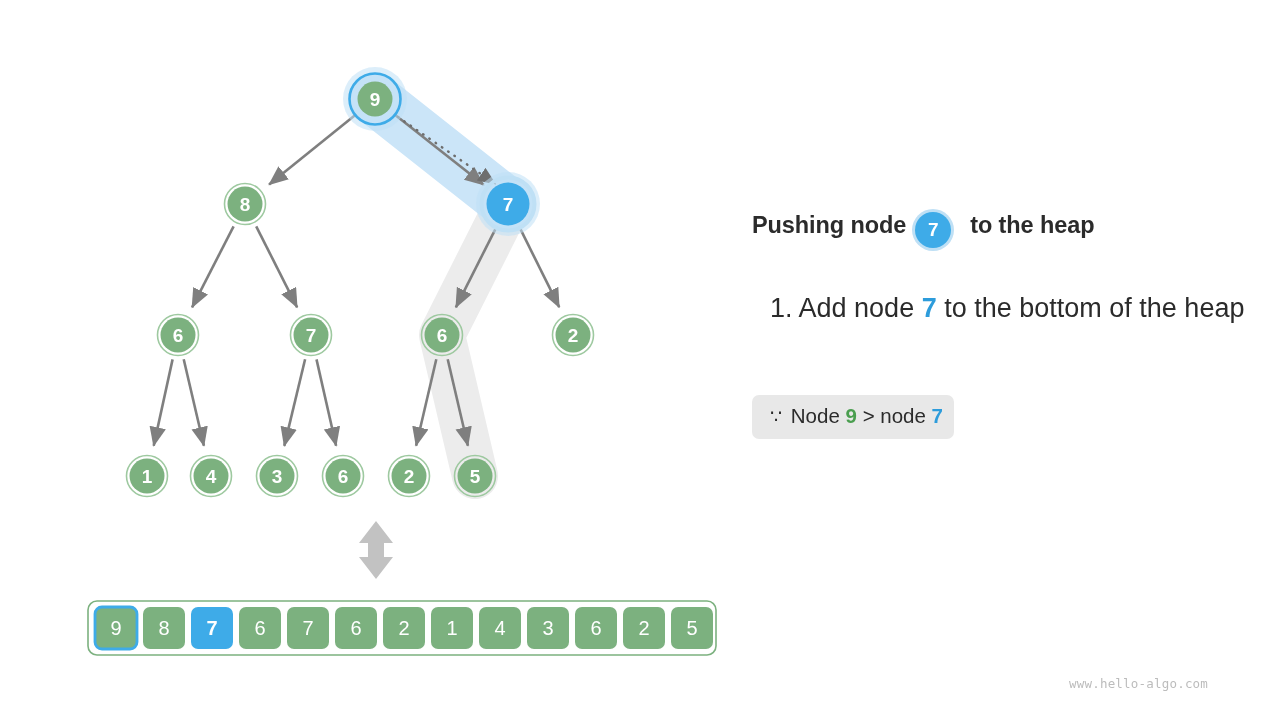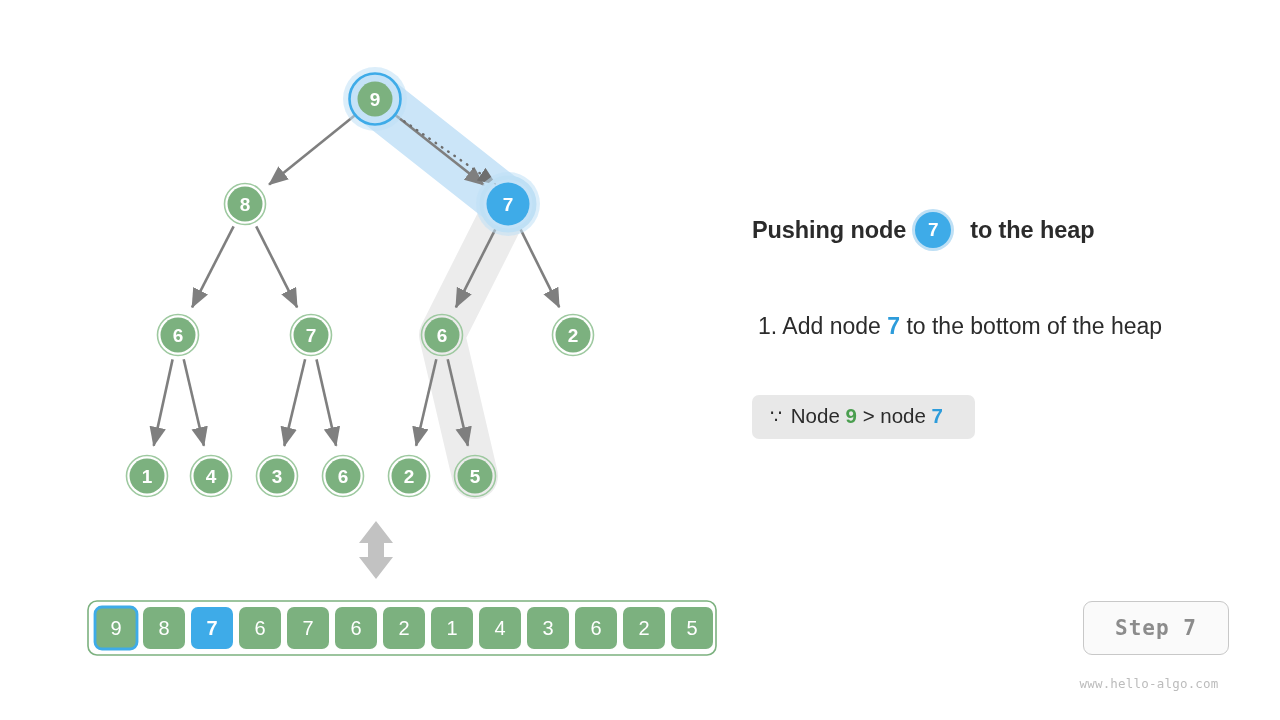--- a/index.html
+++ b/index.html
@@ -42,58 +42,57 @@
   .headline {
     position: absolute;
     left: 0;
     top: 212px;
     font-size: 23.5px;
     font-weight: bold;
     letter-spacing: -0.1px;
     white-space: nowrap;
     color: #2b2b2b;
     display: flex;
-    align-items: center;
+    align-items: flex-start;
   }
   .headline .hl-pre { margin-right: 9px; }
   .headline .hl-post { margin-left: 19px; }
   .node-badge {
     display: inline-flex;
     align-items: center;
     justify-content: center;
     width: 36px;
     height: 36px;
     border-radius: 50%;
     background: #3eabe8;
     color: #ffffff;
     font-size: 19px;
     font-weight: bold;
     box-shadow: 0 0 0 3px #bfe0f5;
     box-sizing: border-box;
   }
   .step-line {
     position: absolute;
-    left: 6px;
-    font-size: 23px;
+    left: 18px;
+    font-size: 27px;
     color: #2b2b2b;
     white-space: nowrap;
-    margin-top: 20px;
   }
   #step-1 { top: 293px; }
   #step-2 { top: 346px; }
   .num-blue { color: #2d9cdb; font-weight: bold; }
   .num-green { color: #4a9e4f; font-weight: bold; }
 
   .reason-box {
     position: absolute;
     left: 752px;
     top: 395px;
     background: #e8e8e8;
     border-radius: 7px;
-    padding: 9px 32px 11px 18px;
+    padding: 9px 11px 11px 18px;
     font-size: 20.5px;
     white-space: nowrap;
     color: #2b2b2b;
   }
   .because { font-size: 19px; margin-right: 3px; }
 
   .step-badge {
     position: absolute;
     left: 1083px;
     top: 601px;
@@ -110,21 +109,21 @@
     font-weight: bold;
     color: #8c8c8c;
     letter-spacing: 1px;
     box-sizing: border-box;
   }
   .watermark {
     position: absolute;
     left: 1069px;
     top: 676px;
     width: 160px;
-    text-align: center;
+    text-align: left;
     font-family: "DejaVu Sans Mono", monospace;
     font-size: 12.5px;
     color: #bcbcbc;
     letter-spacing: 0.2px;
   }
 </style>
 </head>
 <body>
 
 <div id="stage">
@@ -318,17 +317,16 @@
   </div>
 
   <div class="reason-box">
     <span class="because">∵</span>
     <span>Node</span>
     <span class="num-green">9</span>
     <span>&gt; node</span>
     <span class="num-blue">7</span>
   </div>
 
-  <div class="step-badge">Step  7</div>
 
   <div class="watermark">www.hello-algo.com</div>
 
 </div>
 
 </body></html>

